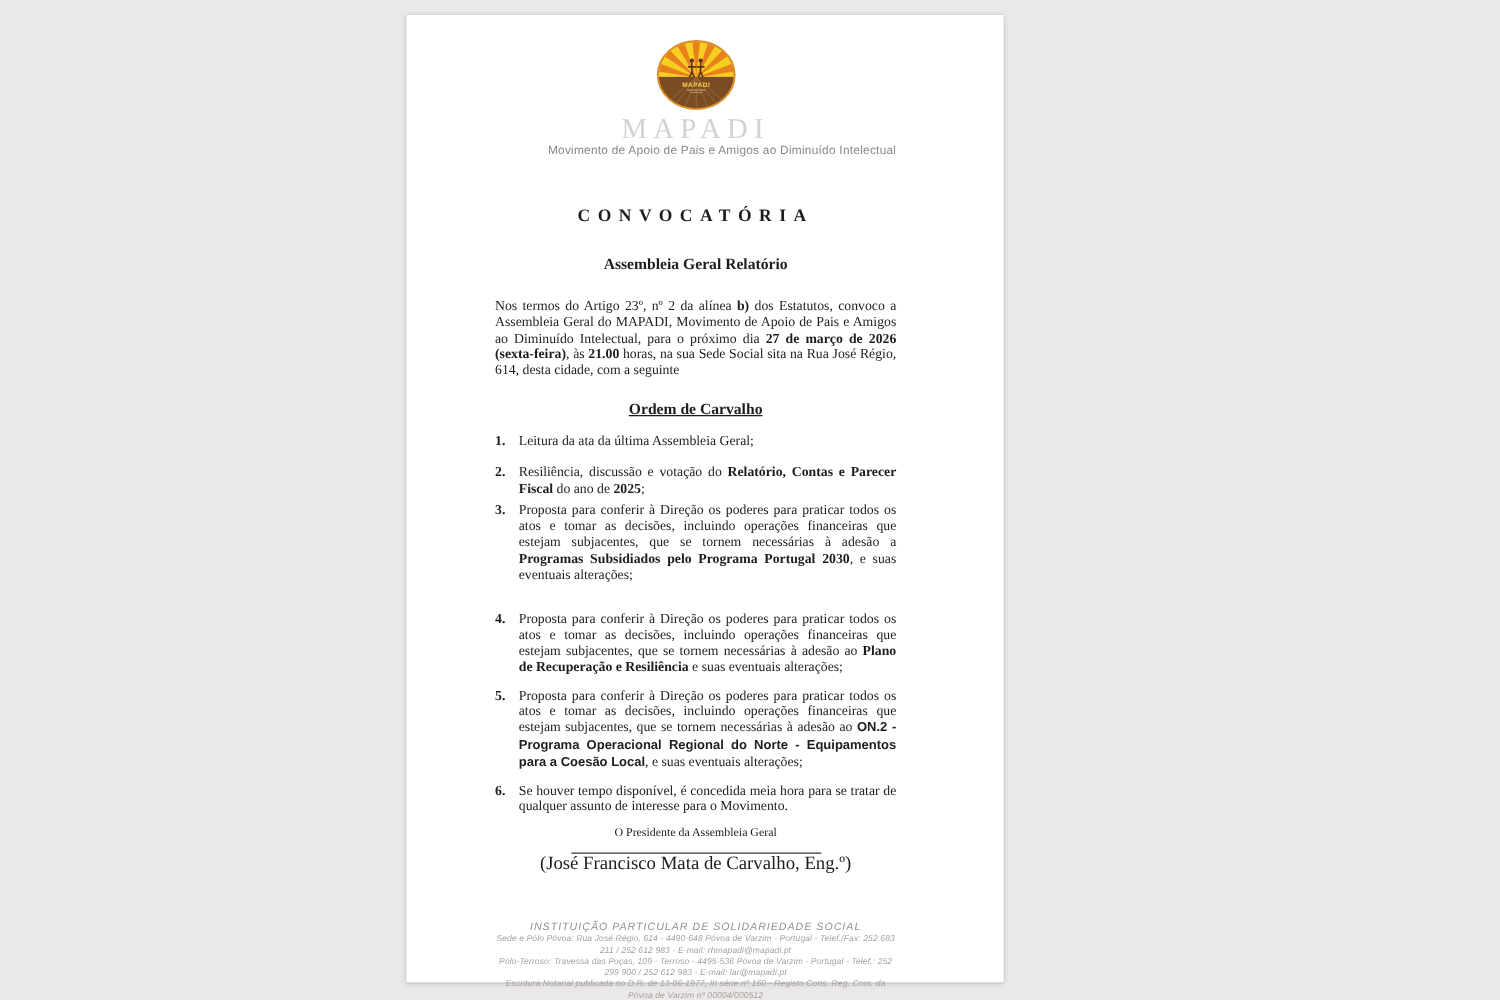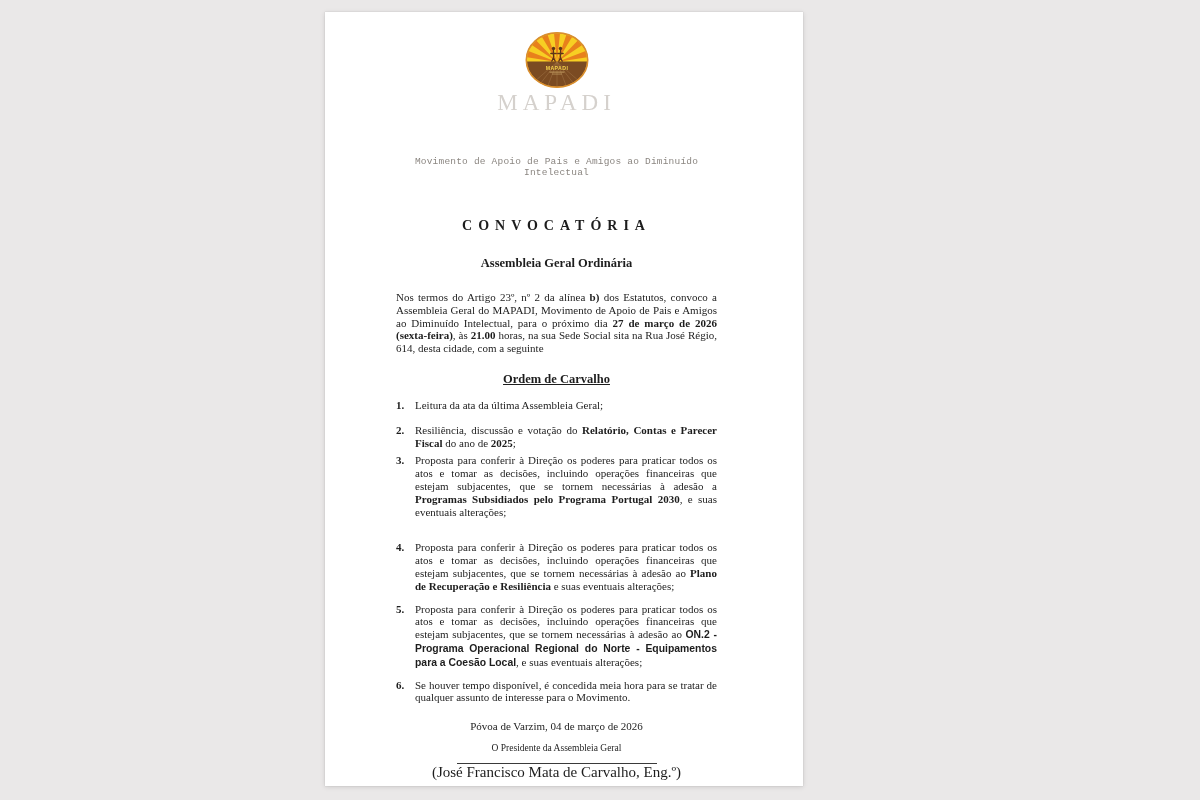--- a/index.html
+++ b/index.html
@@ -16,22 +16,22 @@
     box-shadow:0 1px 5px rgba(0,0,0,0.13), 0 0 1px rgba(0,0,0,0.18);
   }
   
   .logo-wrap{padding-top:20px;text-align:center;line-height:0;}
   .brand-acronym{
     text-align:center;font-family:"Liberation Serif",serif;
     font-size:23px;line-height:24px;letter-spacing:5px;
     color:#d5d1cd;margin-top:3px;font-weight:400;
   }
   .brand-tagline{
-    text-align:center;font-family:Liberation Mono, monospace;
-    font-size:9.5px;line-height:11px;color:#8b8681;letter-spacing:.2px;margin-top:41px;
+    text-align:right;font-family:Liberation Sans, sans-serif;
+    font-size:9.5px;line-height:11px;color:#8b8681;letter-spacing:.2px;
   }
   
   .doc-title{
     margin-top:40px;text-align:center;font-weight:bold;
     font-size:14px;letter-spacing:6px;line-height:15px;
   }
   .doc-subtitle{
     margin-top:23px;text-align:center;font-weight:bold;
     font-size:12.5px;line-height:14px;
   }
@@ -112,21 +112,21 @@
         <rect x="24.5" y="39.6" width="15" height="1" fill="#caa86a" opacity="0.85"></rect>
         <rect x="27" y="41.6" width="10" height="0.9" fill="#caa86a" opacity="0.7"></rect>
       </g>
       <ellipse cx="32" cy="28" rx="30.8" ry="27.3" fill="none" stroke="#d98f2e" stroke-width="1.4"></ellipse>
     </svg>
   </div>
   <div class="brand-acronym">MAPADI</div>
   <div class="brand-tagline">Movimento de Apoio de Pais e Amigos ao Diminuído Intelectual</div>
 
   <div class="doc-title">CONVOCATÓRIA</div>
-  <div class="doc-subtitle">Assembleia Geral Ordinária</div>
+  <div class="doc-subtitle">Assembleia Geral Relatório</div>
 
   <p class="intro"><span>Nos termos do Artigo 23º, nº 2 da alínea </span><span class="b">b)</span><span> dos Estatutos, convoco a Assembleia Geral do MAPADI, Movimento de Apoio de Pais e Amigos ao Diminuído Intelectual, para o próximo dia </span><span class="b">27 de março de 2026 (sexta-feira)</span><span>, às </span><span class="b">21.00</span><span> horas, na sua Sede Social sita na Rua José Régio, 614, desta cidade, com a seguinte</span></p>
 
   <div class="agenda-heading">Ordem de Carvalho</div>
 
   <div class="agenda">
     <div class="item item-1">
       <span class="num">1.</span>
       <span><span>Leitura da ata da última Assembleia Geral;</span></span>
     </div>
@@ -145,21 +145,20 @@
     <div class="item item-5">
       <span class="num">5.</span>
       <span><span>Proposta para conferir à Direção os poderes para praticar todos os atos e tomar as decisões, incluindo operações financeiras que estejam subjacentes, que se tornem necessárias à adesão ao </span><span class="b sans">ON.2 - Programa Operacional Regional do Norte - Equipamentos para a Coesão Local</span><span>, e suas eventuais alterações;</span></span>
     </div>
     <div class="item item-6">
       <span class="num">6.</span>
       <span><span>Se houver tempo disponível, é concedida meia hora para se tratar de qualquer assunto de interesse para o Movimento.</span></span>
     </div>
   </div>
 
-  <div class="place-date">Póvoa de Varzim, 04 de março de 2026</div>
   <div class="sig-title">O Presidente da Assembleia Geral</div>
   <div class="sig-line"></div>
   <div class="sig-name">(José Francisco Mata de Carvalho, Eng.º)</div>
 
   <div class="footer">
     <div class="footer-heading">INSTITUIÇÃO PARTICULAR DE SOLIDARIEDADE SOCIAL</div>
     <div class="footer-line">Sede e Pólo Póvoa: Rua José Régio, 614 - 4490-648 Póvoa de Varzim - Portugal - Telef./Fax: 252 683 211 / 252 612 983 - E-mail: rhmapadi@mapadi.pt</div>
     <div class="footer-line">Pólo-Terroso: Travessa das Poças, 109 - Terroso - 4495-536 Póvoa de Varzim - Portugal - Telef.: 252 299 900 / 252 612 983 - E-mail: lar@mapadi.pt</div>
     <div class="footer-line">Escritura Notarial publicada no D.R. de 13-06-1977, III série nº 160 - Registo Cons. Reg. Com. da Póvoa de Varzim nº 00004/000512</div>
   </div>

